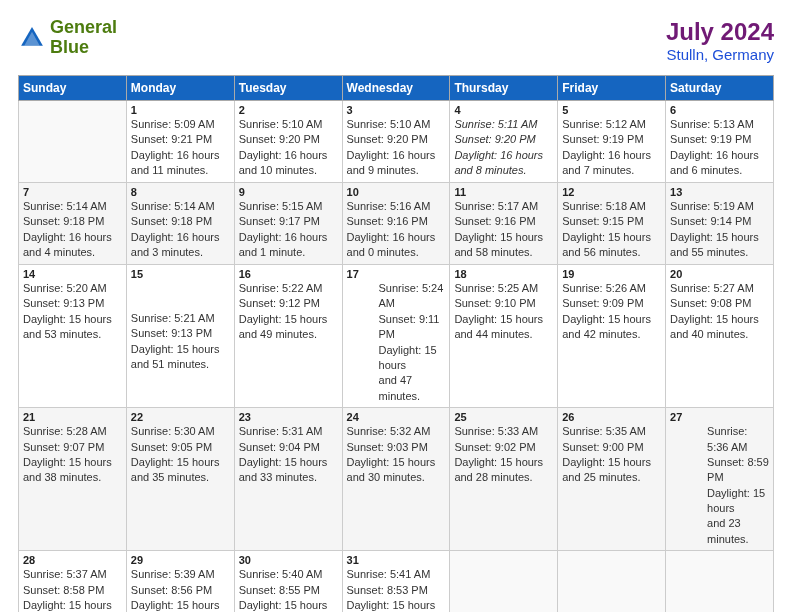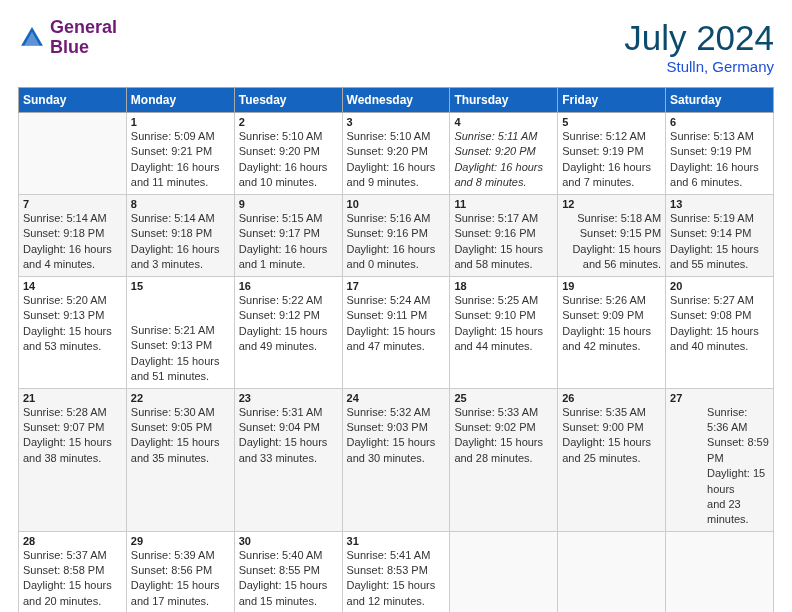--- a/index.html
+++ b/index.html
@@ -23,32 +23,32 @@
       display: flex;
       align-items: center;
       gap: 4px;
     }
     .logo-text {
       font-size: 18px;
       font-weight: bold;
       color: #1a1a1a;
       line-height: 1.1;
     }
-    .logo-blue { color: #701a75; }
+    .logo-blue { color: #4d7c0f; }
     .logo-icon {
       width: 28px;
       height: 28px;
     }
     .title-block {
       text-align: right;
     }
     .title-month {
-      font-size: 35px;
-      font-weight: normal;
-      color: #0c4a6e;
+      font-size: 24px;
+      font-weight: bold;
+      color: #701a75;
     }
     .title-location {
       font-size: 15px;
       color: #1d4ed8;
     }
     table {
       width: 100%;
       border-collapse: collapse;
       table-layout: fixed;
     }
@@ -206,21 +206,21 @@
           </td>
           <td>
             <span class="day-num">11</span>
             <div class="day-info" style="white-space: pre-line;">Sunrise: 5:17 AM
 Sunset: 9:16 PM
 Daylight: 15 hours
 and 58 minutes.</div>
           </td>
           <td>
             <span class="day-num">12</span>
-            <div class="day-info" style="white-space: pre-line; text-align: right;">Sunrise: 5:18 AM
+            <div class="day-info" style="white-space: pre-line;">Sunrise: 5:18 AM
 Sunset: 9:15 PM
 Daylight: 15 hours
 and 56 minutes.</div>
           </td>
           <td>
             <span class="day-num">13</span>
             <div class="day-info" style="white-space: pre-line;">Sunrise: 5:19 AM
 Sunset: 9:14 PM
 Daylight: 15 hours
 and 55 minutes.</div>
@@ -243,21 +243,21 @@
           </td>
           <td>
             <span class="day-num">16</span>
             <div class="day-info" style="white-space: pre-line;">Sunrise: 5:22 AM
 Sunset: 9:12 PM
 Daylight: 15 hours
 and 49 minutes.</div>
           </td>
           <td>
             <span class="day-num">17</span>
-            <div class="day-info" style="white-space: pre-line;">Sunrise: 5:24 AM
+            <div class="day-info" style="white-space: pre-line; margin-left: 32px;">Sunrise: 5:24 AM
 Sunset: 9:11 PM
 Daylight: 15 hours
 and 47 minutes.</div>
           </td>
           <td>
             <span class="day-num">18</span>
             <div class="day-info" style="white-space: pre-line;">Sunrise: 5:25 AM
 Sunset: 9:10 PM
 Daylight: 15 hours
 and 44 minutes.</div>

